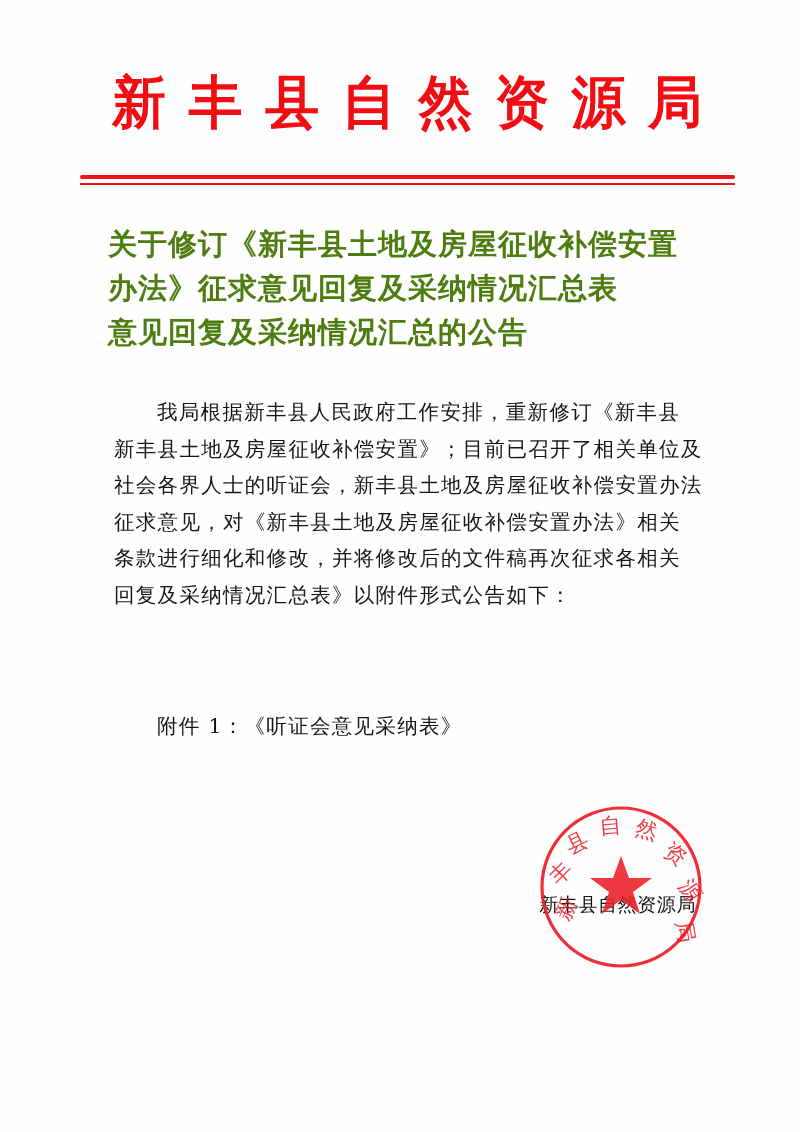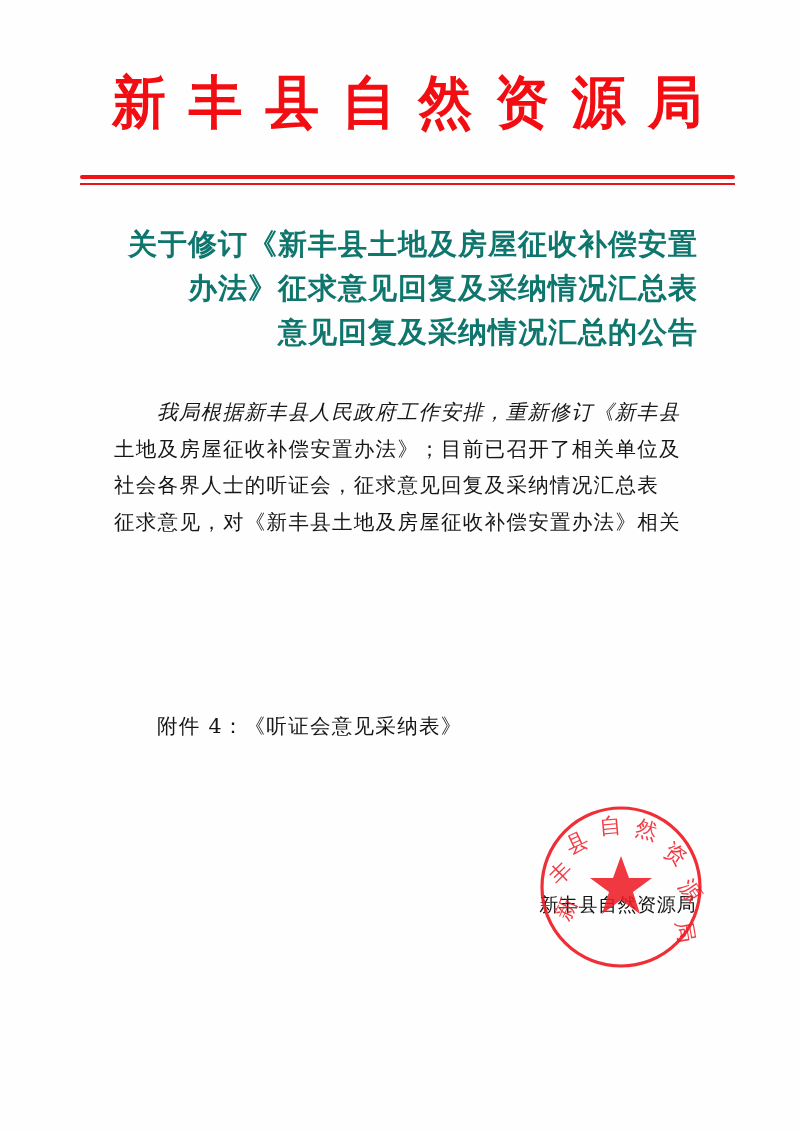--- a/index.html
+++ b/index.html
@@ -57,43 +57,43 @@
       top: 183px;
       height: 2px;
       background: #e8141c;
     }
     
     .doc-title {
       position: absolute;
       left: 108px;
       top: 222px;
       width: 590px;
-      text-align: right;
+      text-align: left;
       font-family: "DejaVu Sans", "Liberation Sans", sans-serif;
       font-weight: bold;
       font-size: 29px;
       line-height: 44px;
-      color: #0f766e;
+      color: #4d7c0f;
       letter-spacing: 1px;
     }
     .doc-title div { white-space: nowrap; }
     
     .body-text {
       position: absolute;
       left: 114px;
       top: 394px;
       width: 580px;
       font-family: "DejaVu Serif", "Liberation Serif", serif;
       font-size: 20.5px;
       line-height: 36.6px;
       color: #161616;
       letter-spacing: 1.3px;
     }
     .body-text .line { white-space: nowrap; }
-    .body-text .indent { padding-left: 43px; font-style: italic; }
+    .body-text .indent { padding-left: 43px; }
     .attachments {
       position: absolute;
       left: 157px;
       top: 704px;
       font-family: "DejaVu Serif", "Liberation Serif", serif;
       font-size: 20.5px;
       line-height: 44px;
       color: #161616;
       letter-spacing: 1.3px;
     }
@@ -142,27 +142,29 @@
   <div class="rule-thin"></div>
 
   <div class="doc-title">
     <div>关于修订《新丰县土地及房屋征收补偿安置</div>
     <div>办法》征求意见回复及采纳情况汇总表</div>
     <div>意见回复及采纳情况汇总的公告</div>
   </div>
 
   <div class="body-text">
     <div class="line indent">我局根据新丰县人民政府工作安排，重新修订《新丰县</div>
-    <div class="line">土地及房屋征收补偿安置办法》；目前已召开了相关单位及</div>
-    <div class="line">社会各界人士的听证会，征求意见回复及采纳情况汇总表</div>
+    <div class="line">新丰县土地及房屋征收补偿安置》；目前已召开了相关单位及</div>
+    <div class="line">社会各界人士的听证会，新丰县土地及房屋征收补偿安置办法</div>
     <div class="line">征求意见，对《新丰县土地及房屋征收补偿安置办法》相关</div>
+    <div class="line">条款进行细化和修改，并将修改后的文件稿再次征求各相关</div>
+    <div class="line">回复及采纳情况汇总表》以附件形式公告如下：</div>
   </div>
 
   <div class="attachments">
-    <div>附件 4：《听证会意见采纳表》</div>
+    <div>附件 1：《听证会意见采纳表》</div>
   </div>
 
   <div class="signature">
     <div>新丰县自然资源局</div>
   </div>
 
   <svg class="stamp" viewBox="0 0 166 166" xmlns="http://www.w3.org/2000/svg">
     <defs>
       <path id="ringpath" d="M 83,83 m -62,0 a 62,62 0 1,1 124,0 a 62,62 0 1,1 -124,0"></path>
     </defs>

